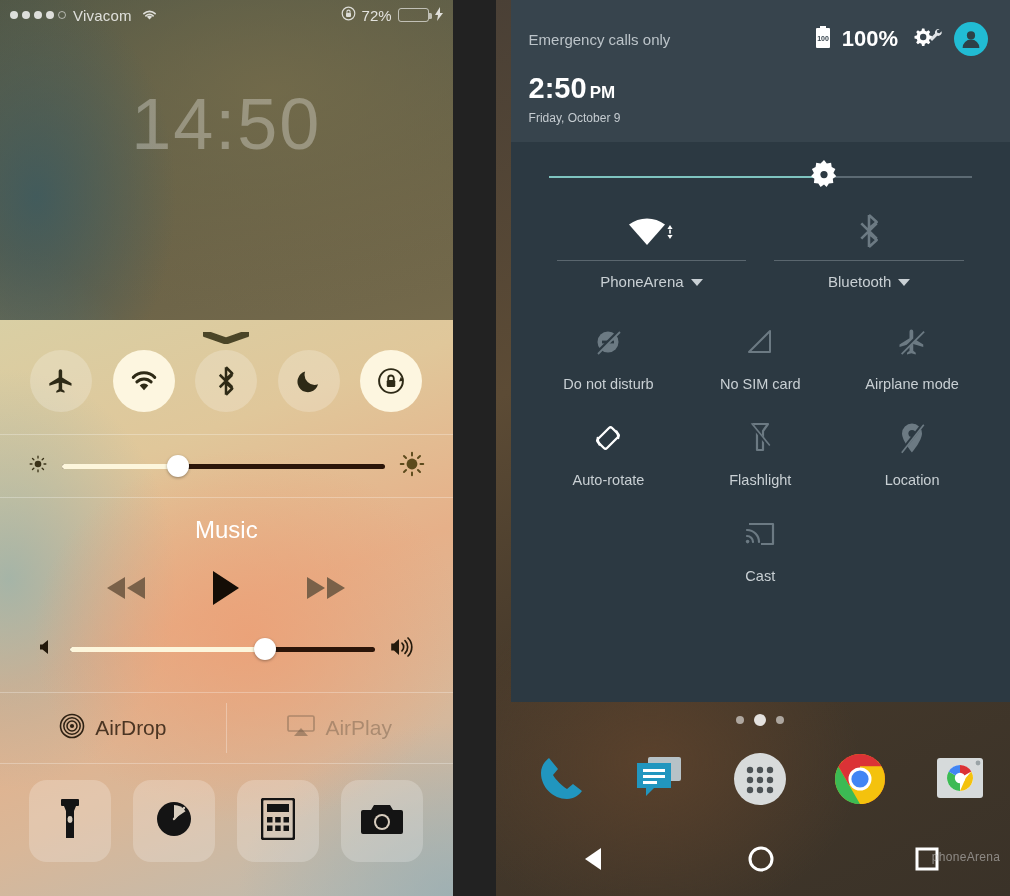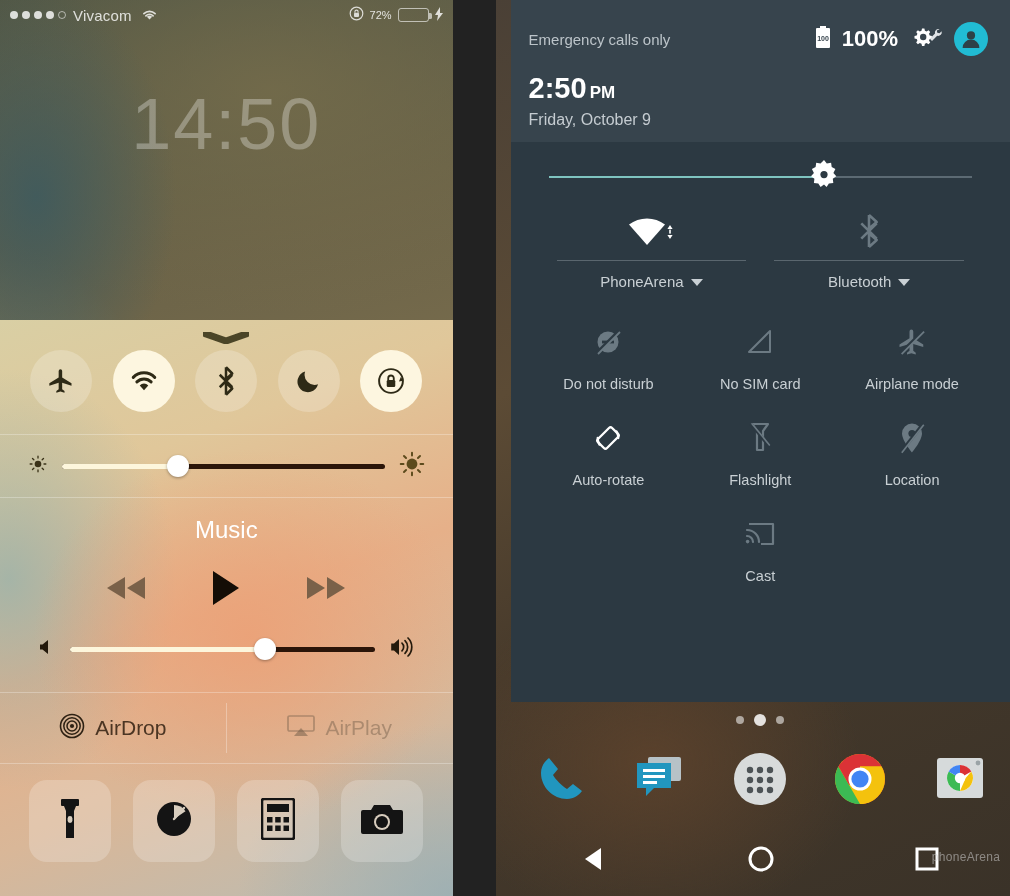--- a/index.html
+++ b/index.html
@@ -34,21 +34,21 @@
     position:absolute; top:0; left:0; right:0; height:30px;
     display:flex; align-items:center; padding:0 10px;
     color:rgba(255,255,255,.78); font-size:15px;
   }
   .sig-dots { display:flex; align-items:center; gap:4px; margin-right:7px; }
   .sig-dot { width:8px; height:8px; border-radius:50%; background:rgba(255,255,255,.8); }
   .sig-dot.off { background:transparent; border:1.4px solid rgba(255,255,255,.55); }
   .carrier { font-size:15px; letter-spacing:.2px; color:rgba(255,255,255,.8); }
   .ios-wifi { margin-left:9px; display:inline-block; }
   .ios-status-right { margin-left:auto; display:flex; align-items:center; gap:6px; }
-  .batt-pct { font-size:11px; color:rgba(255,255,255,.82); }
+  .batt-pct { font-size:15px; color:rgba(255,255,255,.82); }
   .batt-shell {
     width:31px; height:14px; border:1.4px solid rgba(255,255,255,.6);
     border-radius:3px; position:relative; padding:1.5px;
   }
   .batt-shell:after {
     content:""; position:absolute; right:-4px; top:4px; width:2.5px; height:6px;
     background:rgba(255,255,255,.6); border-radius:0 1.5px 1.5px 0;
   }
   .batt-fill { height:100%; width:72%; background:#4cd964; border-radius:1px; }
 
@@ -119,21 +119,21 @@
   }
   .and-panel { position:absolute; left:15px; right:0; top:0; height:702px; background:#2c3942; }
   .and-header { height:142px; background:#37444d; padding:22px 22px 0 18px; }
   .and-hdr-top { display:flex; align-items:center; }
   .and-carrier { font-size:15px; color:#bcc4c9; }
   .and-hdr-right { margin-left:auto; display:flex; align-items:center; gap:11px; }
   .and-batt-txt { font-size:22px; color:#fff; font-weight:bold; }
   .avatar { width:34px; height:34px; border-radius:50%; background:#21bcd4; display:flex; align-items:center; justify-content:center; }
   .and-time { margin-top:18px; color:#fff; font-size:29px; font-weight:bold; line-height:1; }
   .and-time .ampm { font-size:17px; font-weight:bold; margin-left:3px; }
-  .and-date { margin-top:8px; color:#c5ccd1; font-size:16px; }
+  .and-date { margin-top:8px; color:#c5ccd1; font-size:12px; }
 
   .and-bright { padding:34px 38px 10px; }
   .and-track { position:relative; height:2px; background:#5c6a73; }
   .and-track-fill { position:absolute; left:0; top:0; bottom:0; background:#7fc4c0; }
   .and-thumb { position:absolute; top:50%; transform:translate(-50%,-50%); }
 
   .tiles-2 { display:flex; padding:14px 32px 0; }
   .tile2 { flex:1; padding:0 14px; }
   .tile2-ico { height:58px; display:flex; align-items:center; justify-content:center; }
   .tile2-rule { height:1px; background:#5a666e; }

